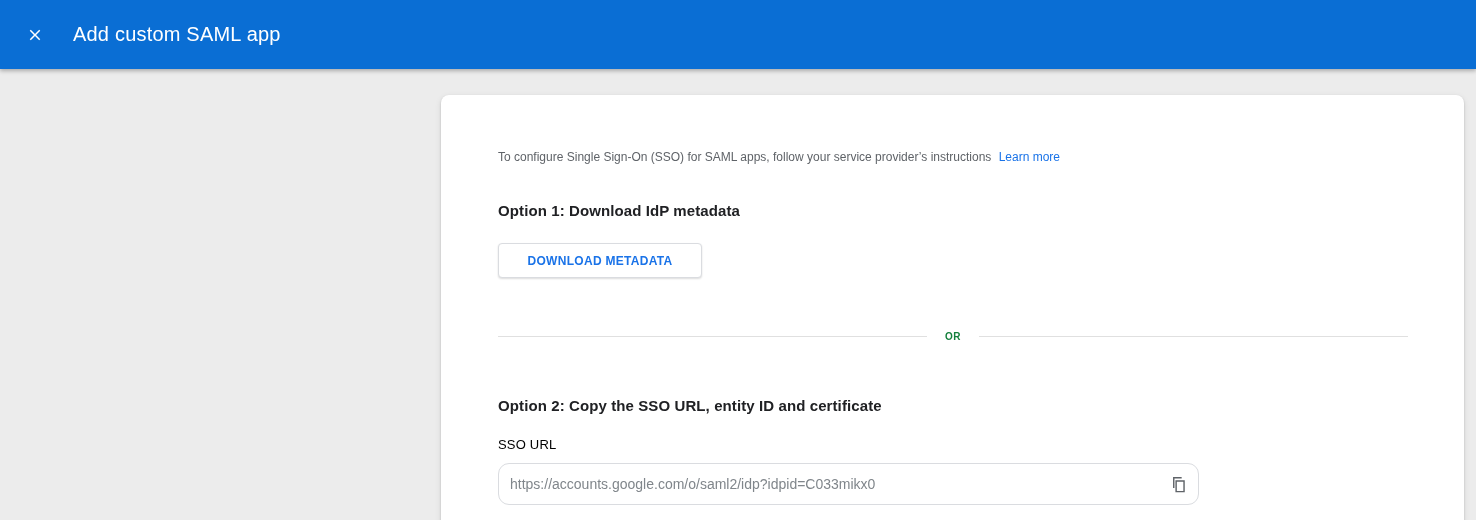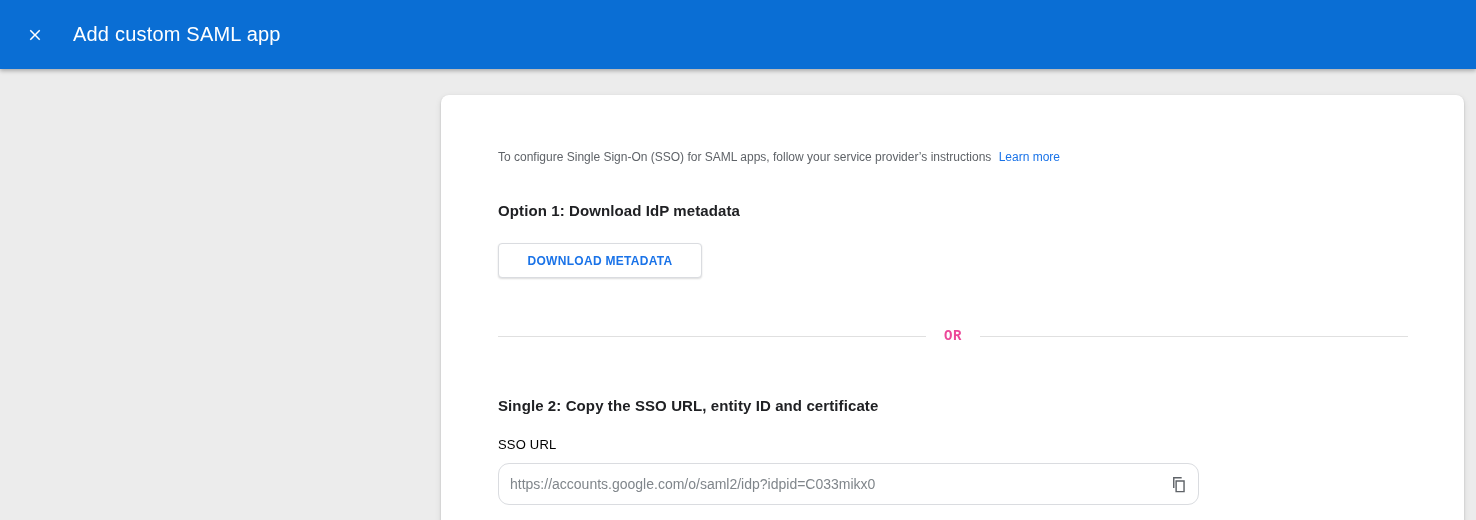--- a/index.html
+++ b/index.html
@@ -99,25 +99,24 @@
     display: flex;
     align-items: center;
   }
   .or-row .line {
     flex: 1;
     height: 1px;
     background: #e0e0e0;
   }
   .or-label {
     padding: 0 18px;
-    font-size: 14px;
+    font-size: 10px;
     font-weight: 700;
-    color: #ec4899;
+    color: #15803d;
     letter-spacing: 0.5px;
-    font-family: Liberation Mono, monospace;
   }
 
   .option2-heading { margin-top: 50px; }
 
   .field-label {
     display: block;
     margin-top: 21px;
     font-size: 13px;
     line-height: 15px;
     color: #000000;
@@ -179,21 +178,21 @@
   <h2 class="section-heading">Option 1: Download IdP metadata</h2>
 
   <button class="outline-btn">DOWNLOAD METADATA</button>
 
   <div class="or-row">
     <span class="line"></span>
     <span class="or-label">OR</span>
     <span class="line"></span>
   </div>
 
-  <h2 class="section-heading option2-heading">Single 2: Copy the SSO URL, entity ID and certificate</h2>
+  <h2 class="section-heading option2-heading">Option 2: Copy the SSO URL, entity ID and certificate</h2>
 
   <div>
     <label class="field-label">SSO URL</label>
     <div class="input-wrap">
       <input class="text-input" type="text" readonly="" value="https://accounts.google.com/o/saml2/idp?idpid=C033mikx0" style="">
       <button class="copy-btn" aria-label="Copy">
         <svg width="19" height="19" viewBox="0 0 24 24" fill="none" stroke="#5f6368" stroke-width="1.8">
           <path d="M9 7.5h10v13.5H9z"></path>
           <path d="M6 16.5V3.5h10" fill="none"></path>
         </svg>

